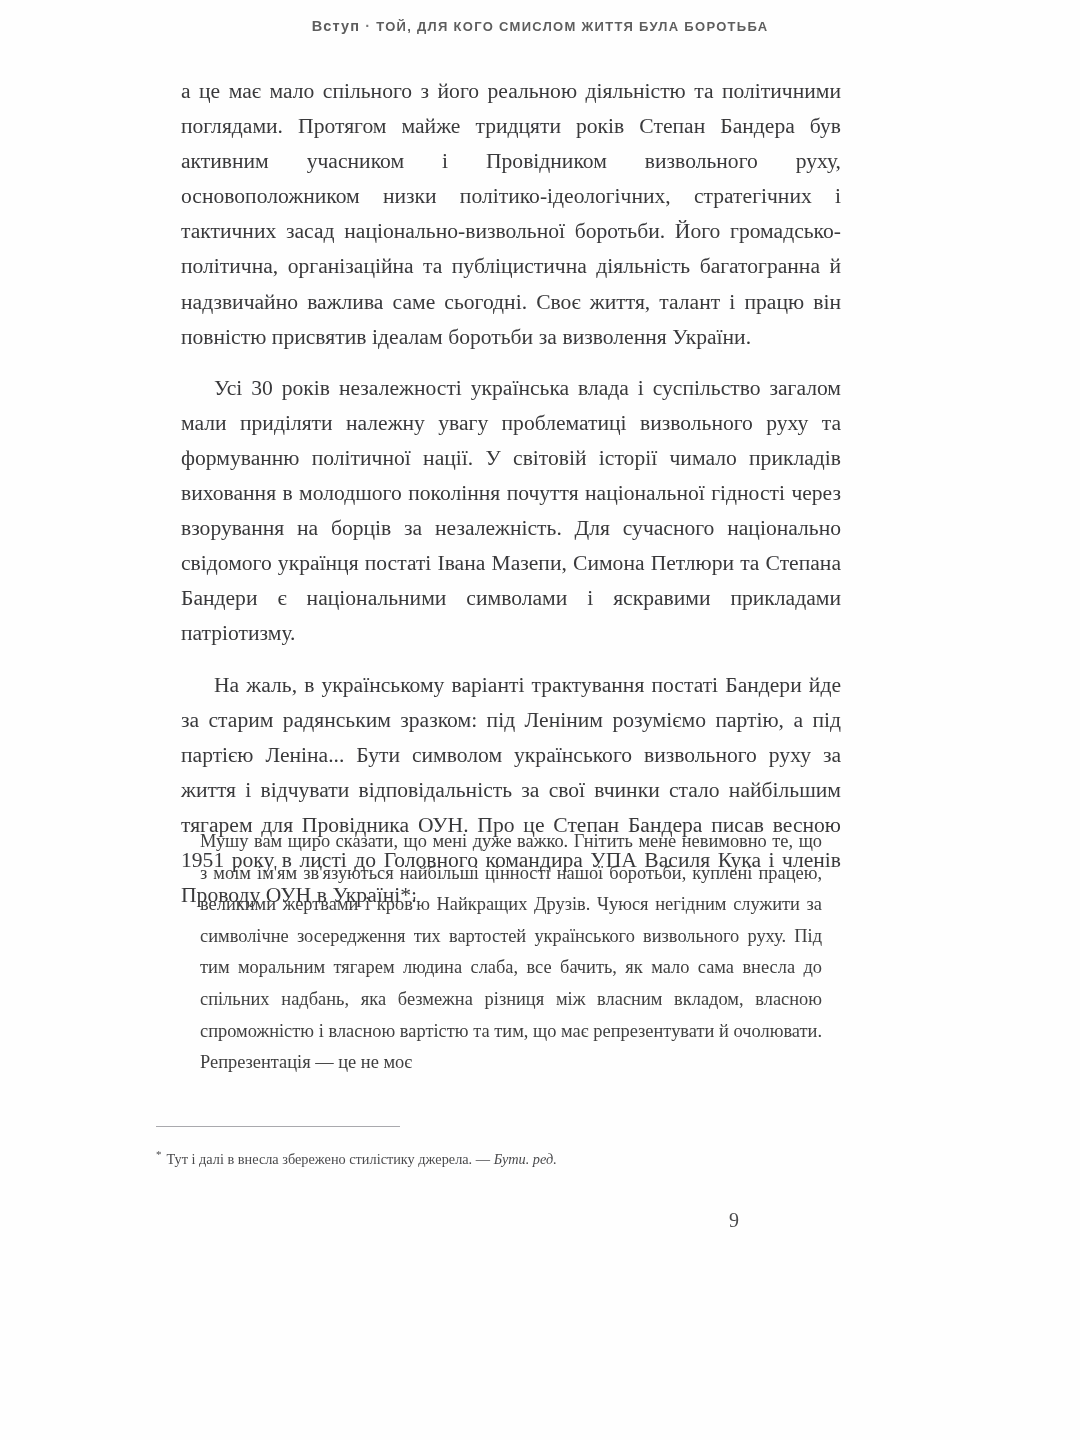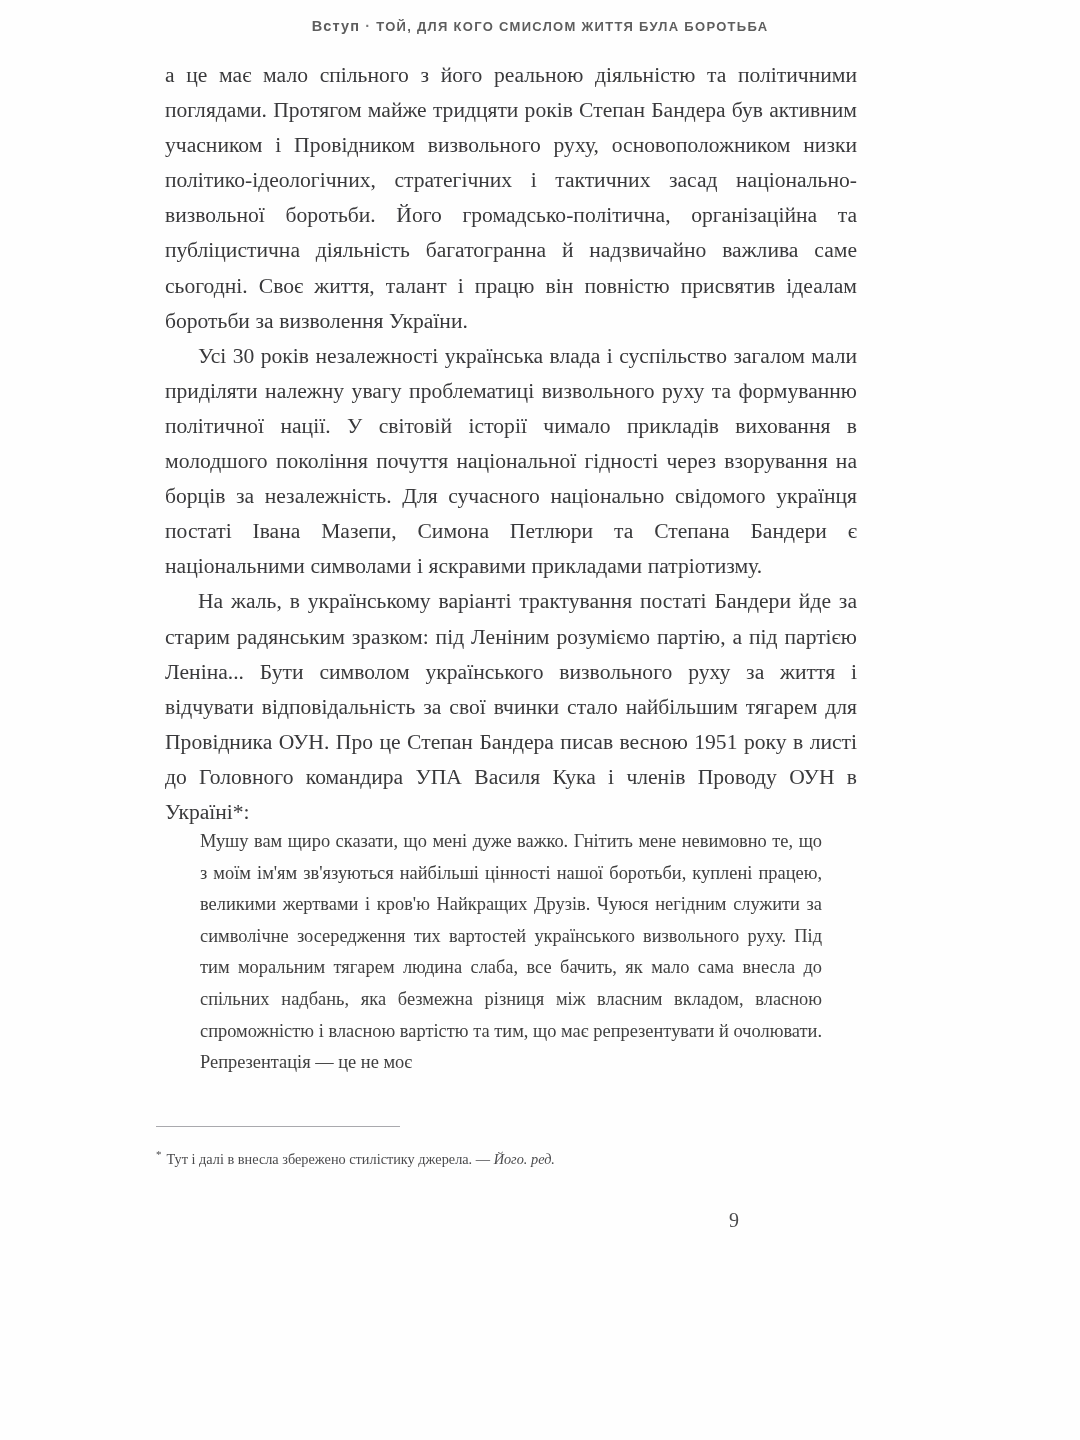--- a/index.html
+++ b/index.html
@@ -53,21 +53,21 @@
 
   
   .text-column {
     position: absolute;
     left: 165px;
     top: 58px;
     width: 692px;
   }
 
   p.body-par {
-    margin: 0;
+    margin: 16px;
     font-size: 21.6px;
     line-height: 35.1px;
     text-align: justify;
     text-justify: inter-word;
     text-indent: 0;
     color: #39393b;
     word-spacing: 0.2px;
     hyphens: manual;
   }
   p.body-par.indented {
@@ -148,20 +148,20 @@
     <p class="body-par indented">На жаль, в українському варіанті трактування постаті Бандери йде за старим радянським зразком: під Леніним розуміємо партію, а під партією Леніна... Бути символом українського визвольного руху за життя і відчувати відповідальність за свої вчинки стало найбільшим тягарем для Провідника ОУН. Про це Степан Бандера писав весною 1951 року в листі до Головного командира УПА Василя Кука і членів Проводу ОУН в Україні*:</p>
   </div>
 
   <div class="quote-block">
     <p>Мушу вам щиро сказати, що мені дуже важко. Гнітить мене невимовно те, що з моїм ім'ям зв'язуються найбільші цінності нашої боротьби, куплені працею, великими жертвами і кров'ю Найкращих Друзів. Чуюся негідним служити за символічне зосередження тих вартостей українського визвольного руху. Під тим моральним тягарем людина слаба, все бачить, як мало сама внесла до спільних надбань, яка безмежна різниця між власним вкладом, власною спроможністю і власною вартістю та тим, що має репрезентувати й очолювати. Репрезентація — це не моє</p>
   </div>
 
   <div class="footnote-rule"></div>
 
   <div class="footnote">
-    <span class="fn-marker">*</span><span>Тут і далі в внесла збережено стилістику джерела. — </span><span class="fn-italic">Його. ред.</span>
+    <span class="fn-marker">*</span><span>Тут і далі в внесла збережено стилістику джерела. — </span><span class="fn-italic">Бути. ред.</span>
   </div>
 
   <div class="folio">
     <span class="folio-inner">9</span>
   </div>
 
 </div>
 
 </body></html>

